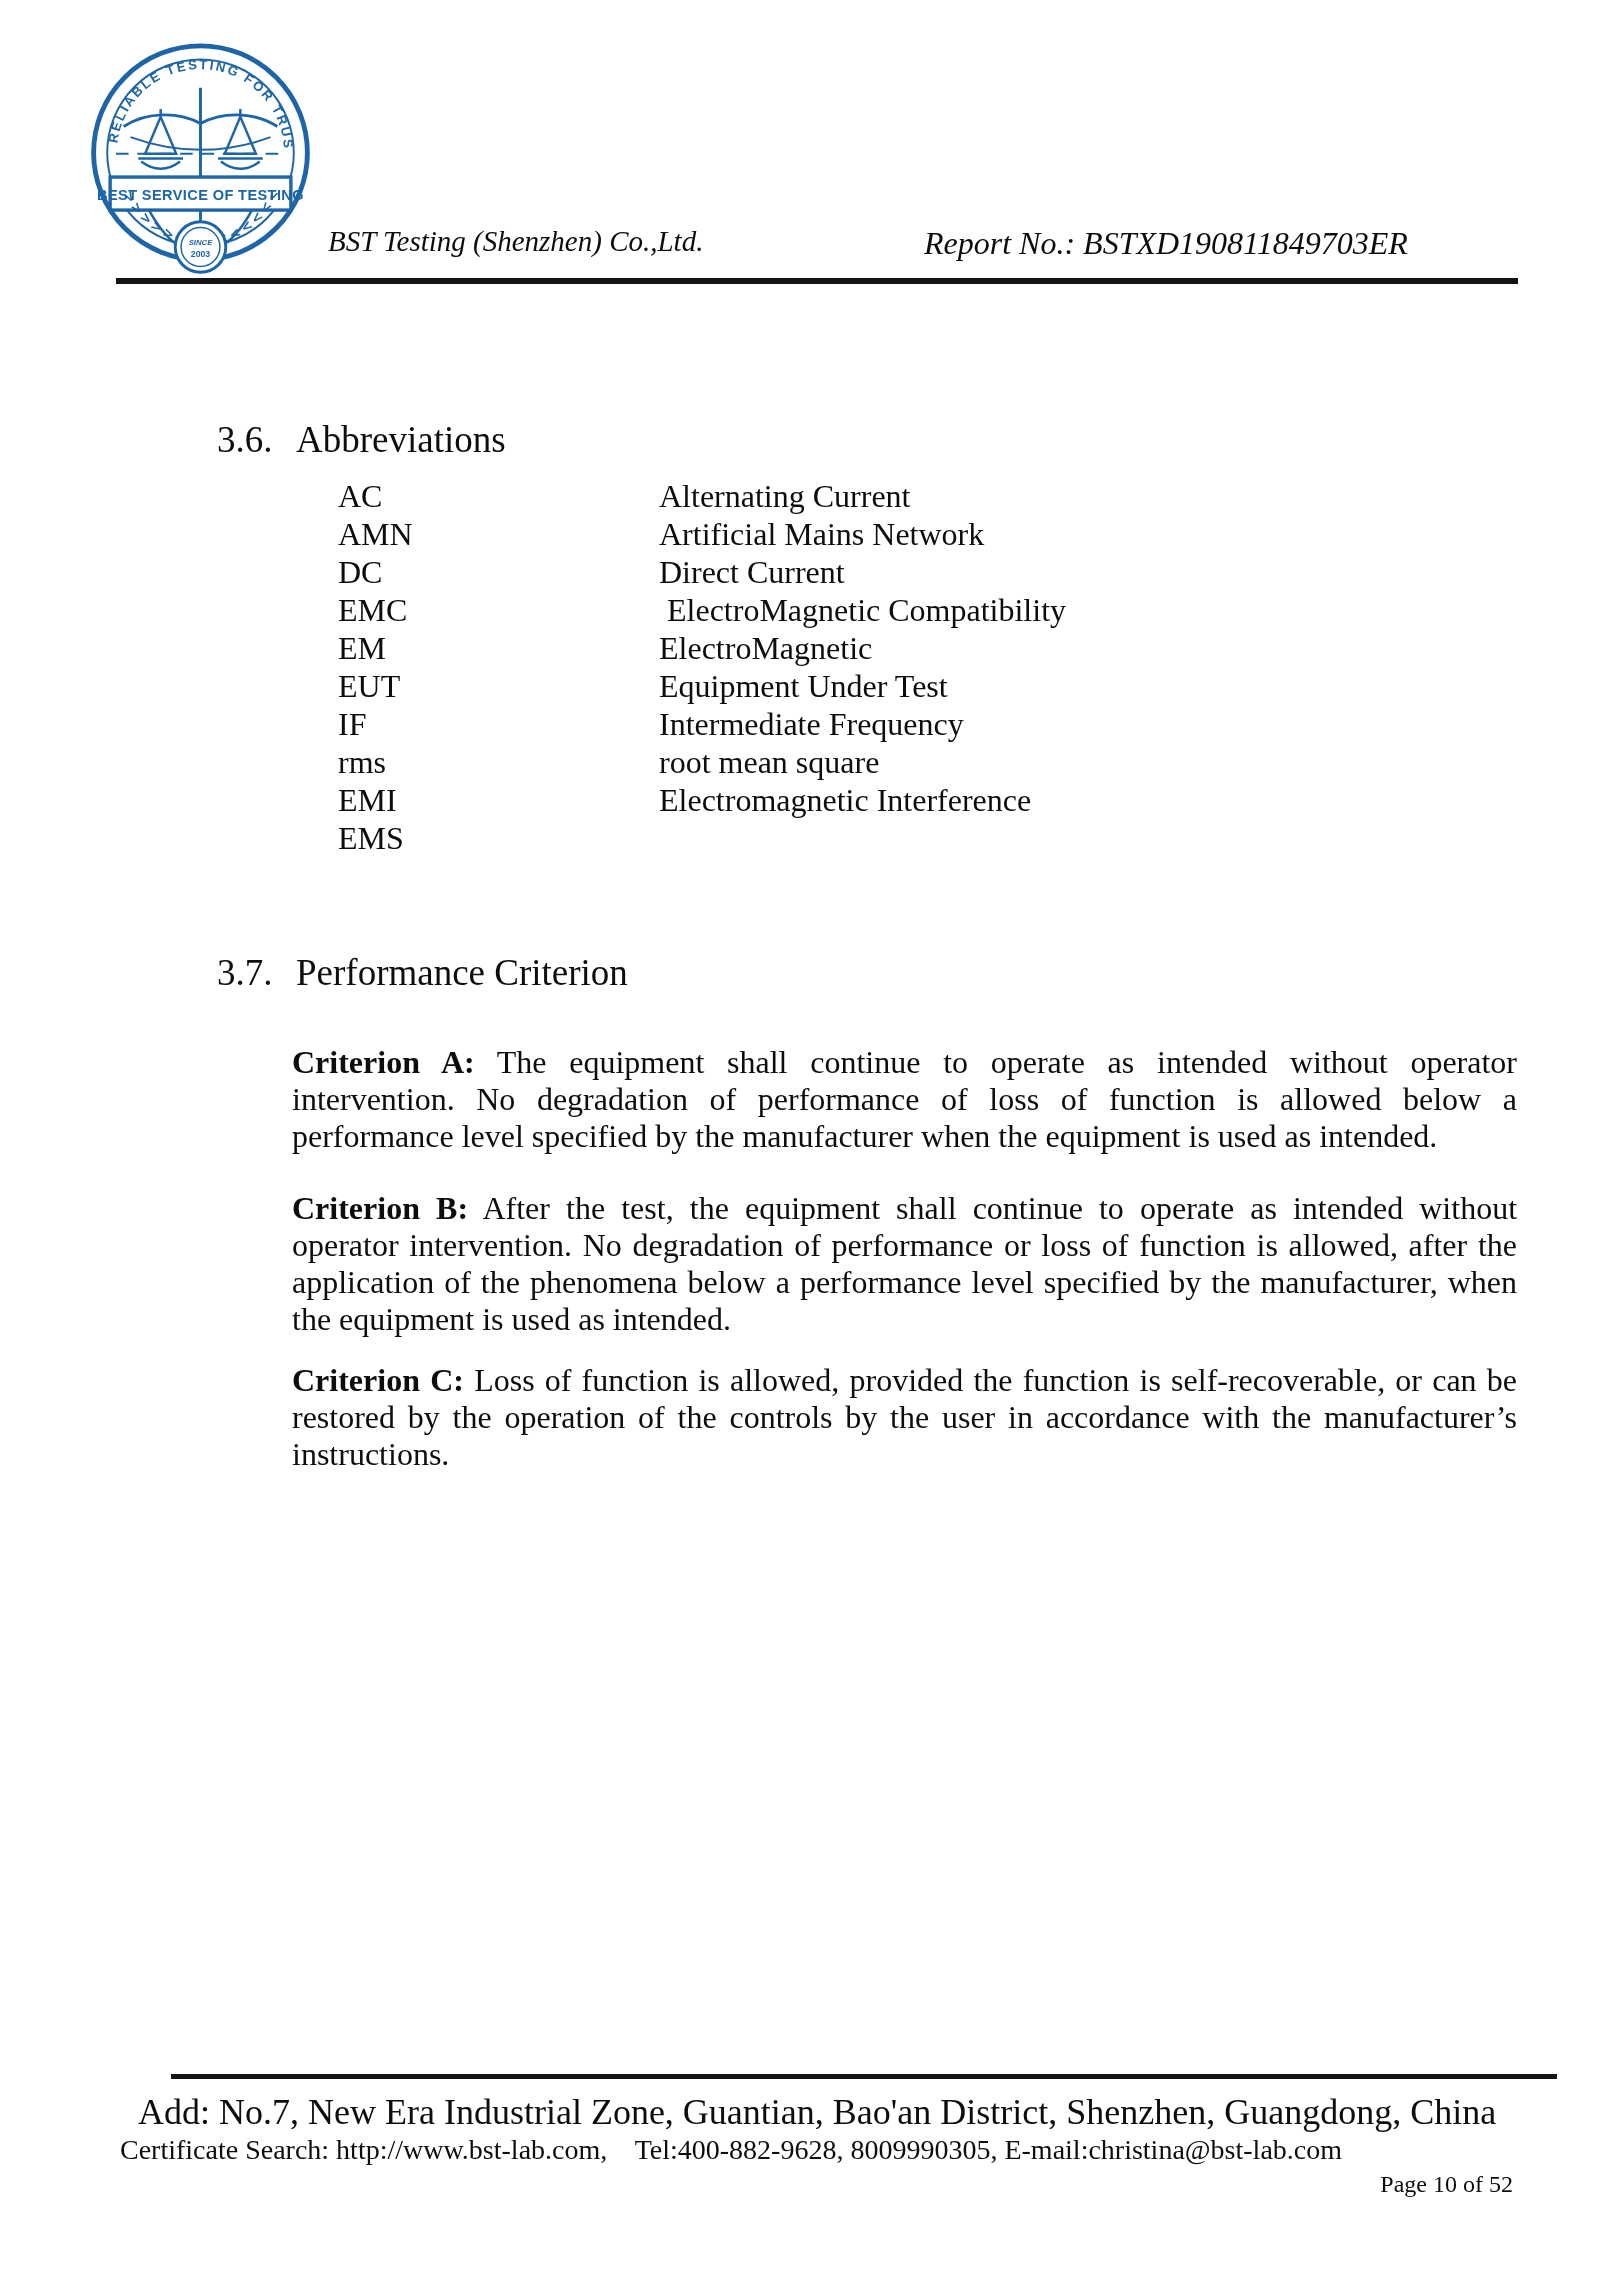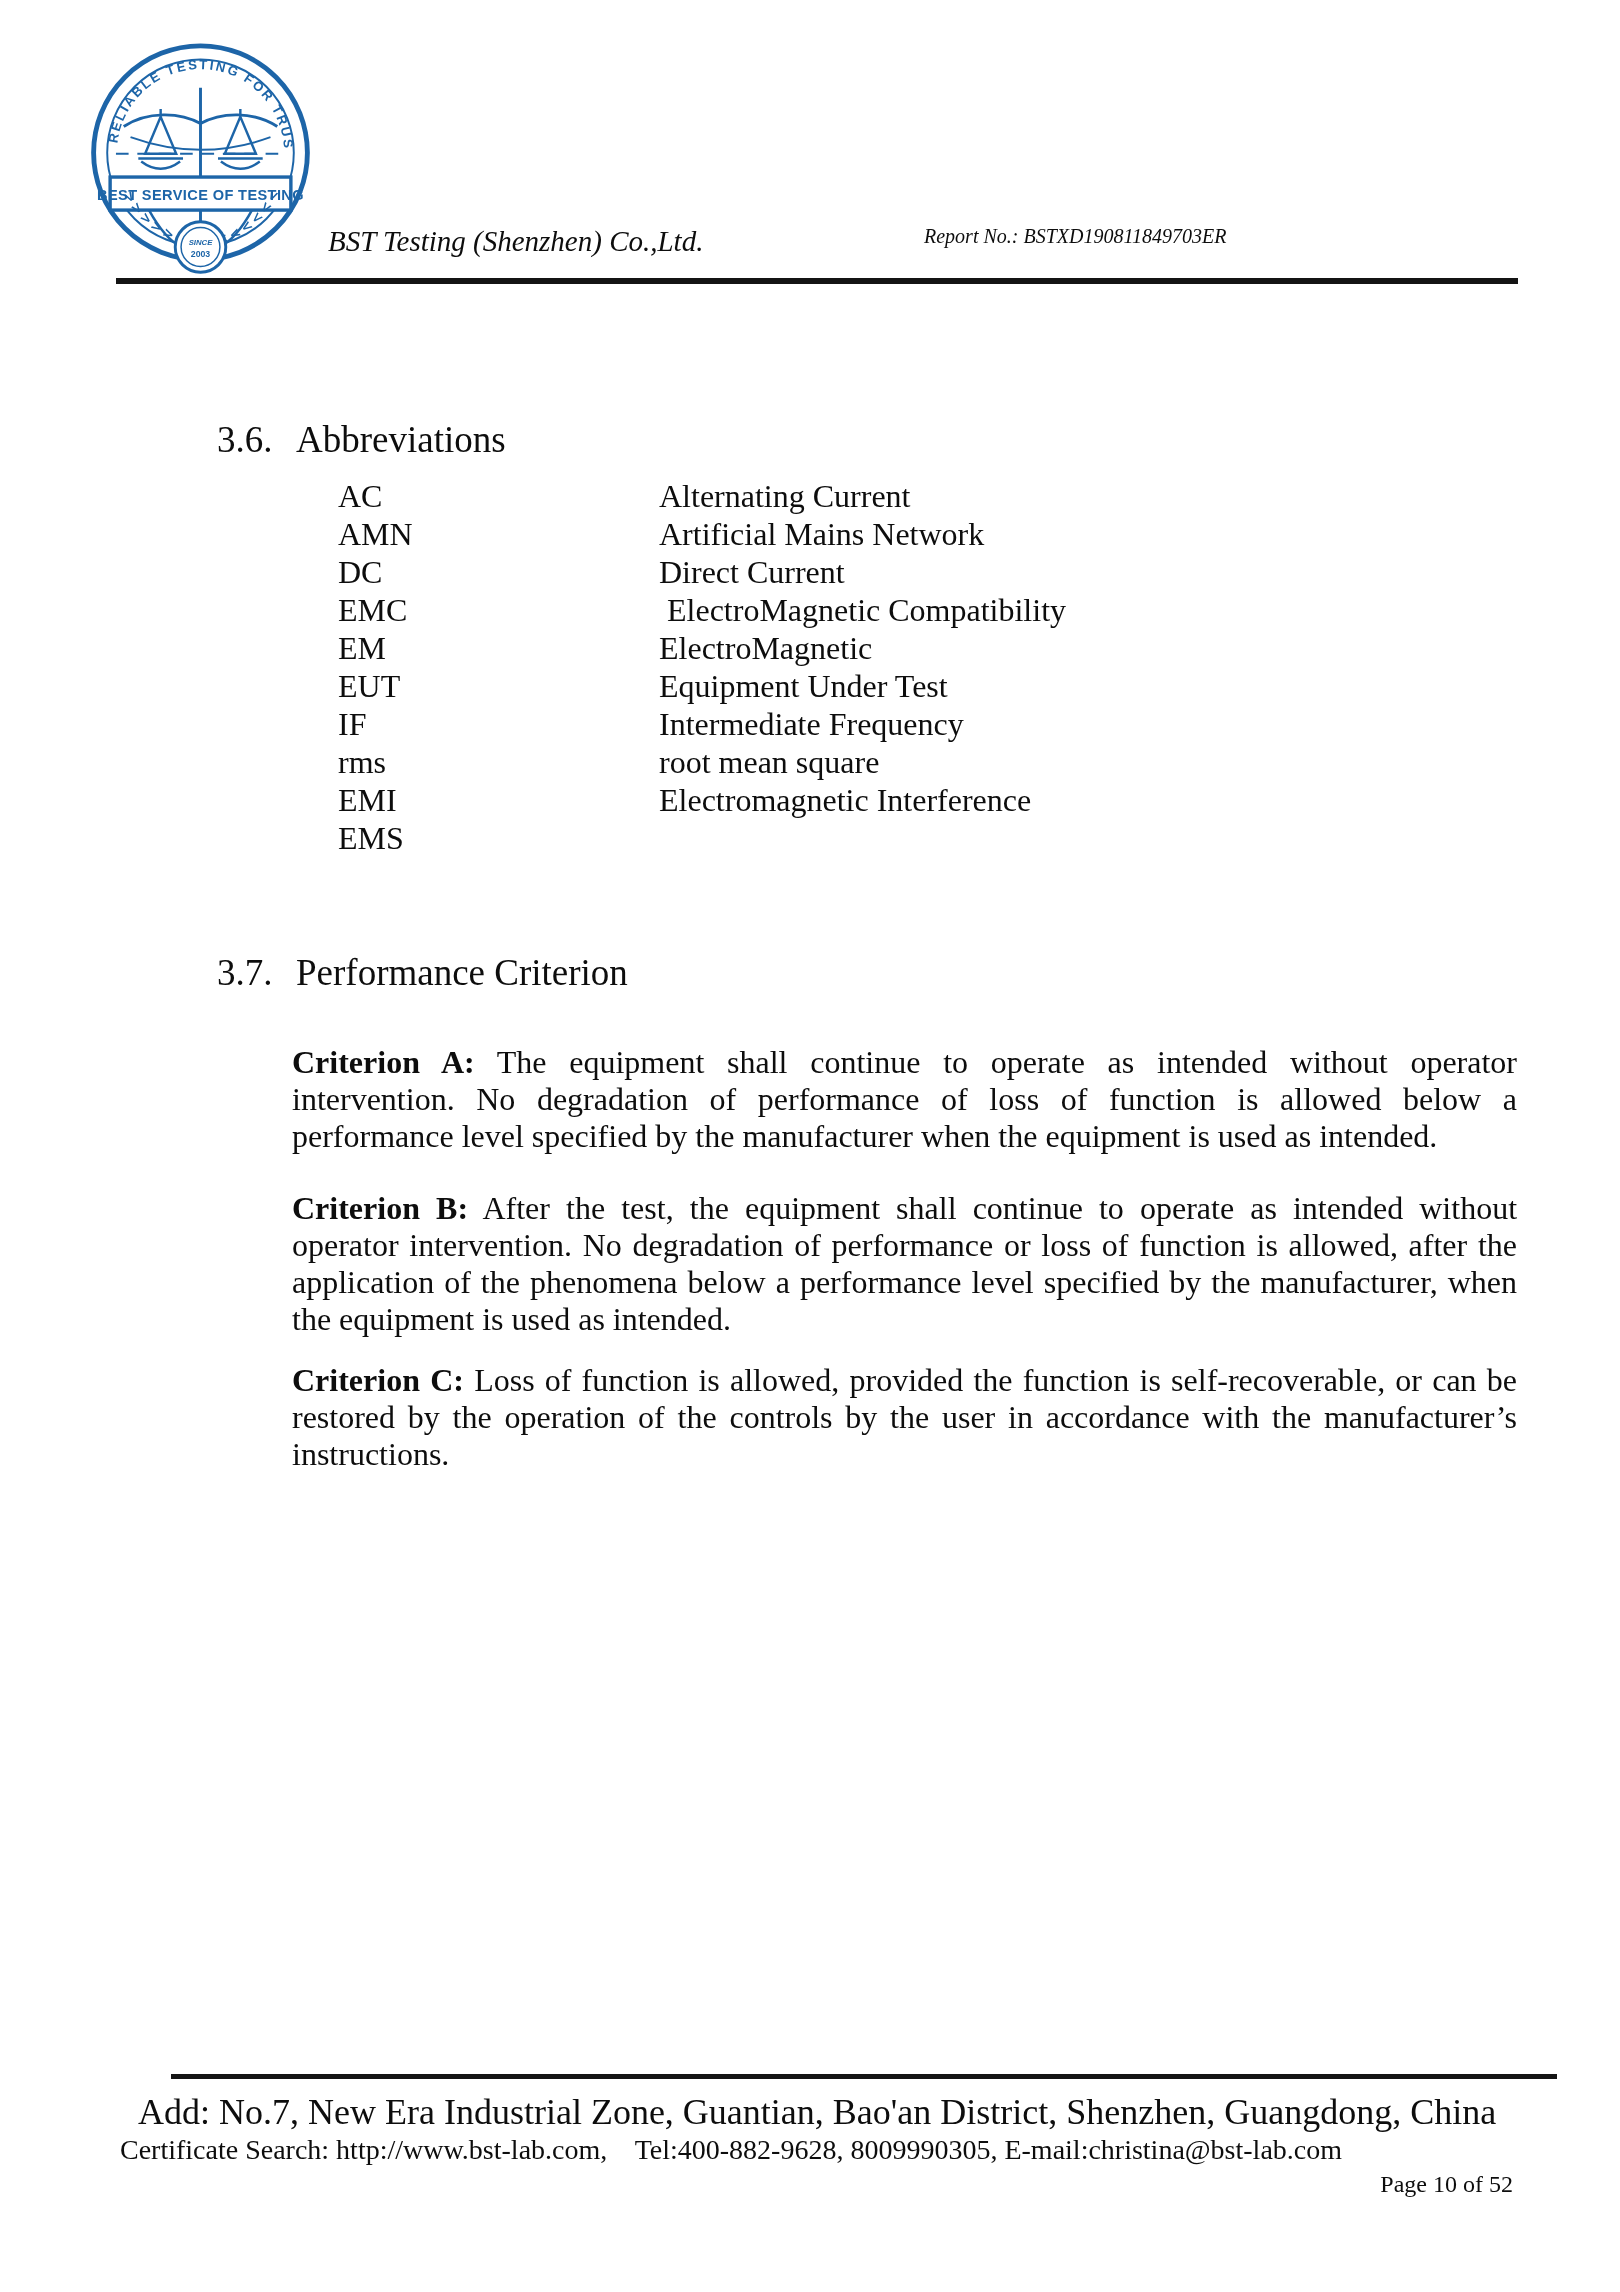--- a/index.html
+++ b/index.html
@@ -15,21 +15,21 @@
   }
 
   
   .logo { position: absolute; left: 84px; top: 41px; width: 233px; height: 241px; }
   .hdr-company {
     position: absolute; left: 328px; top: 225px;
     font-style: italic; font-size: 29px; white-space: nowrap;
   }
   .hdr-report {
     position: absolute; left: 924px; top: 225px;
-    font-style: italic; font-size: 20px; white-space: nowrap;
+    font-style: italic; font-size: 32px; white-space: nowrap;
   }
   .hdr-rule {
     position: absolute; left: 116px; top: 278px; width: 1402px; height: 5.9px;
     background: #141414;
   }
 
   
   .sec-title {
     position: absolute; left: 217px;
     font-size: 37px; line-height: 43px; white-space: nowrap;

